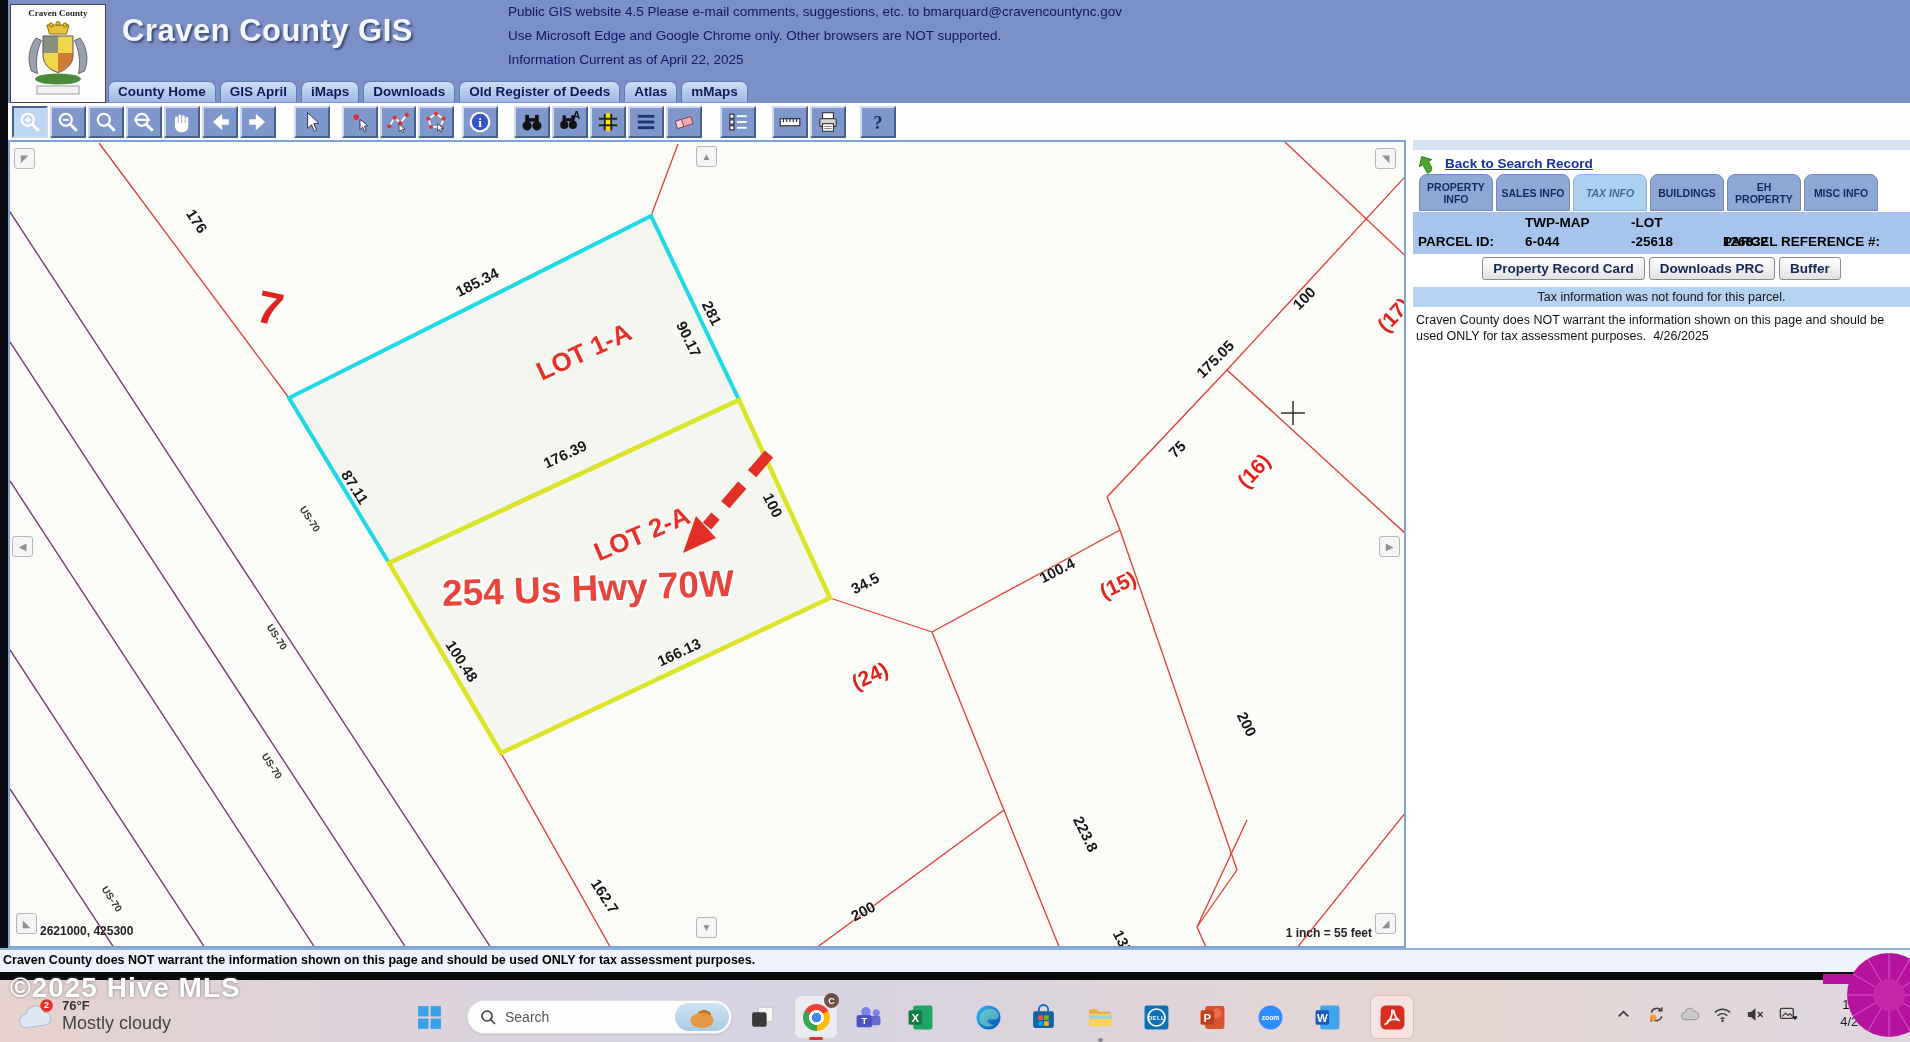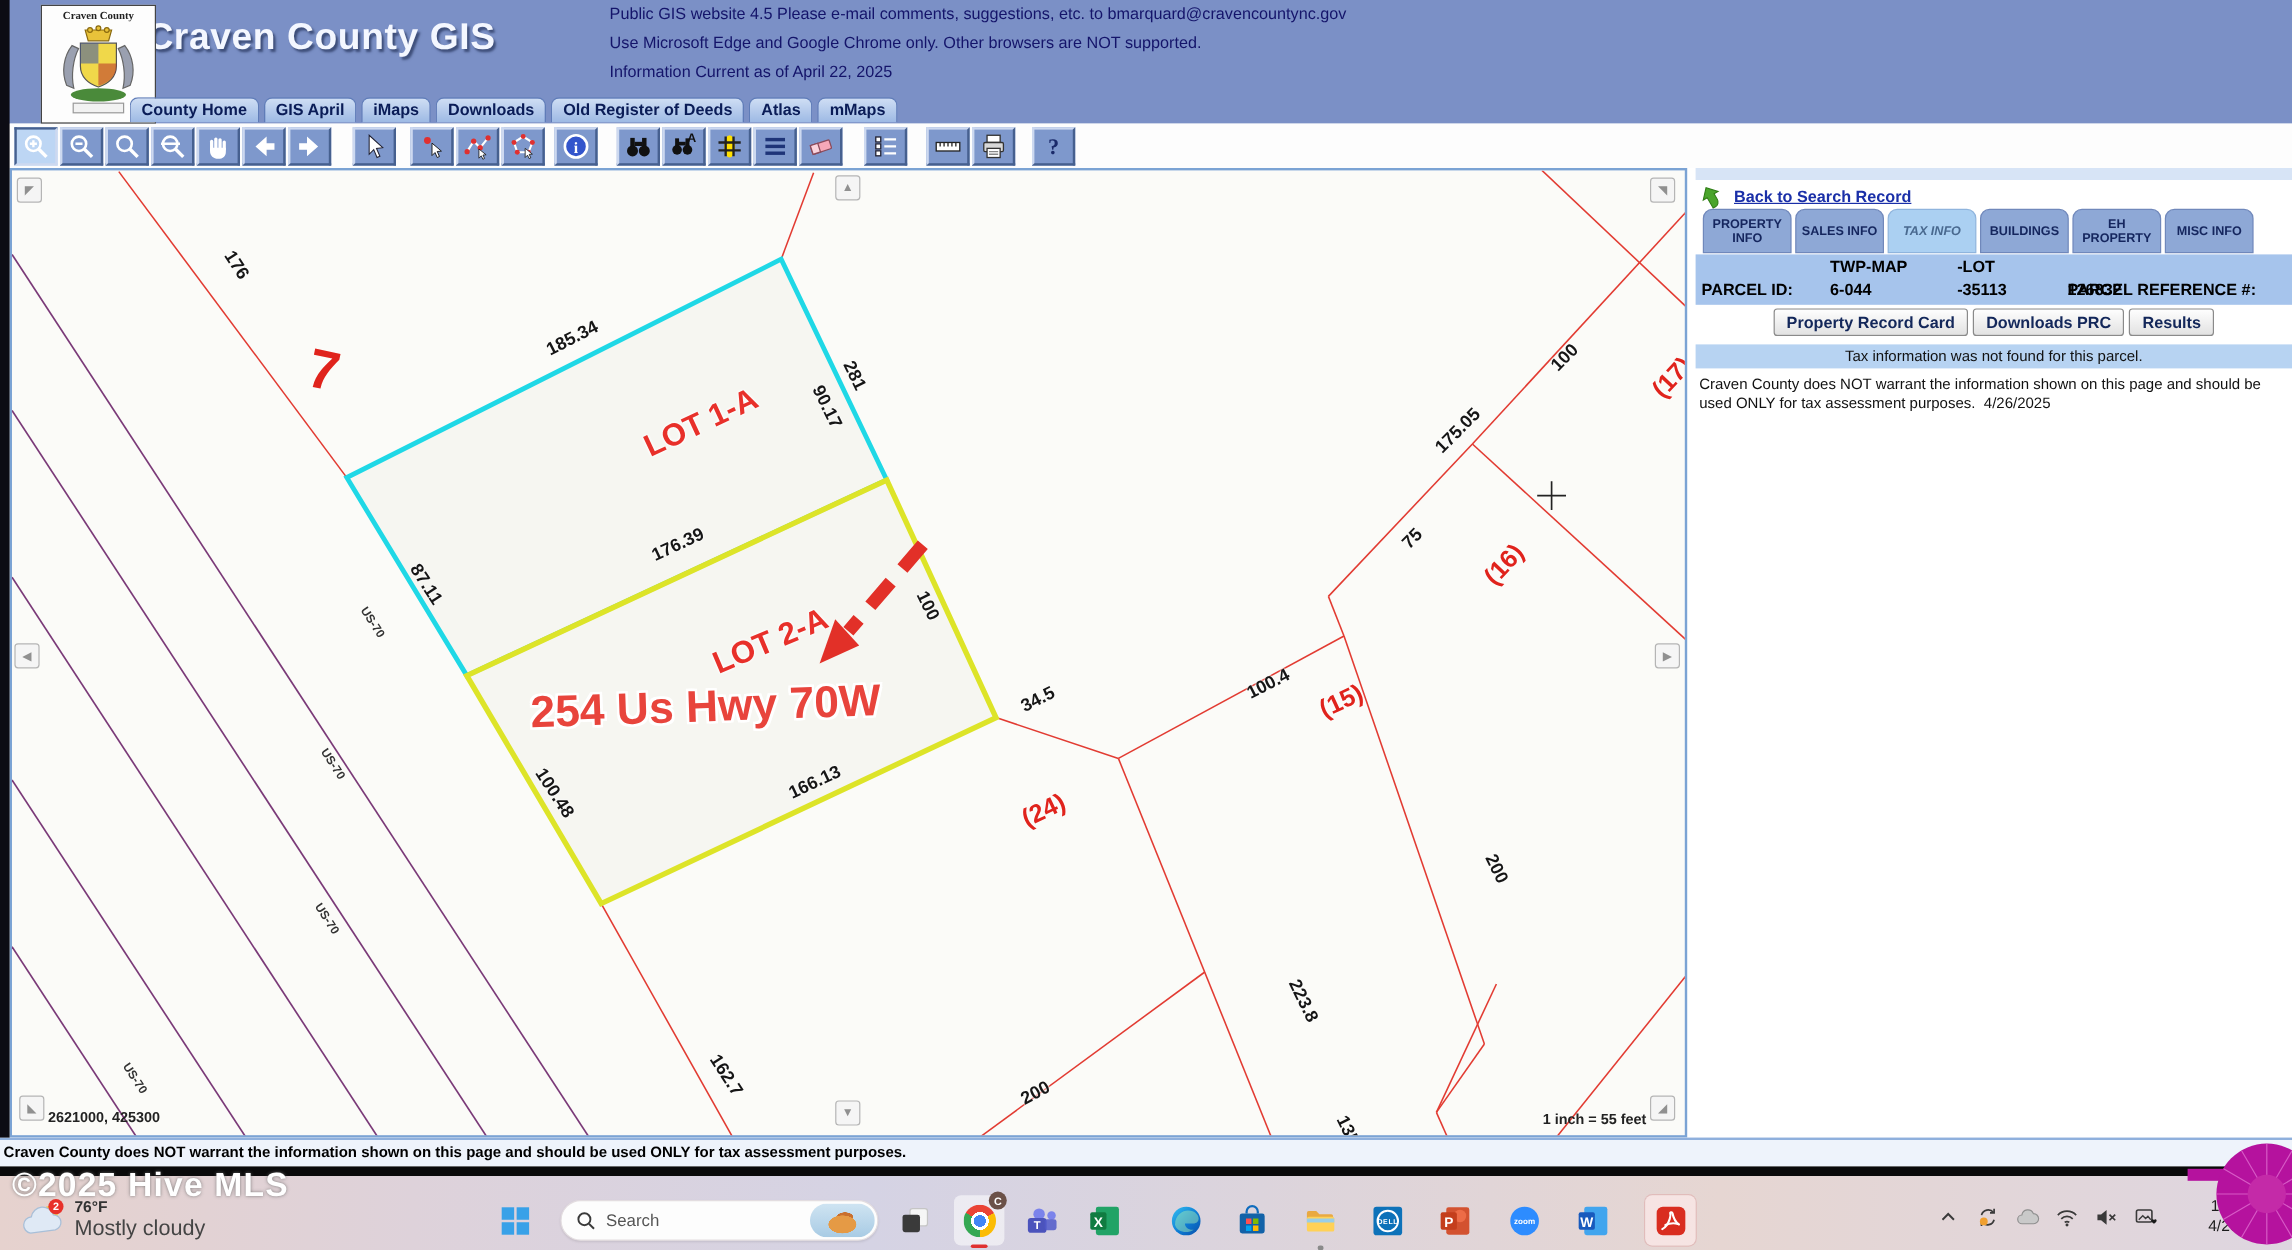--- a/index.html
+++ b/index.html
@@ -3,21 +3,21 @@
 <meta charset="utf-8">
 <style>
   html,body{margin:0;padding:0;}
   .page{position:relative;width:1910px;height:1042px;overflow:hidden;background:#fff;
         font-family:"Liberation Sans",sans-serif;}
 
   
   .header{position:absolute;left:0;top:0;width:1910px;height:103px;background:#7b90c6;}
   .left-strip{position:absolute;left:0;top:0;width:8px;height:948px;background:#0c0c14;z-index:5;}
   .seal-box{position:absolute;left:10px;top:4px;width:94px;height:97px;background:#fdfdfd;
-            border:1px solid #444;z-index:6;margin-left:24px;}
+            border:1px solid #444;z-index:6;}
   .app-title{position:absolute;left:122px;top:13px;font-size:31px;font-weight:bold;color:#f4f7ff;
              text-shadow:2px 2px 2px #3d4d78;letter-spacing:.5px;}
   .notices{position:absolute;left:508px;top:4px;width:900px;color:#14146a;font-size:13.5px;}
   .notices div{margin-bottom:9px;}
   
   .nav-tabs{position:absolute;left:108px;top:81px;display:flex;gap:4px;z-index:7;}
   .nav-tab{background:linear-gradient(#cfdef4,#9db9e4);border:1px solid #5f7cb8;border-bottom:none;
            border-radius:7px 7px 0 0;padding:2px 9px 3px;font-size:13.5px;font-weight:bold;color:#0a1c57;
            white-space:nowrap;cursor:pointer;}
 
@@ -495,30 +495,30 @@
         <div class="ptab active">TAX INFO</div>
         <div class="ptab">BUILDINGS</div>
         <div class="ptab">EH PROPERTY</div>
         <div class="ptab">MISC INFO</div>
       </div>
     <div class="pinfo">
       <span style="left:112px;top:3px">TWP-MAP</span>
       <span style="left:218px;top:3px">-LOT</span>
       <span style="left:5px;top:22px">PARCEL ID:</span>
       <span style="left:112px;top:22px">6-044</span>
-      <span style="left:218px;top:22px">-35113</span>
+      <span style="left:218px;top:22px">-25618</span>
       <span style="left:310px;top:22px">
         <span>PARCEL REFERENCE #:</span>
         <span>126832</span>
       </span>
     </div>
     <div class="pbuttons" id="panel-buttons">
         <button class="pbtn">Property Record Card</button>
         <button class="pbtn">Downloads PRC</button>
-        <button class="pbtn">Results</button>
+        <button class="pbtn">Buffer</button>
       </div>
     <div class="ptax">Tax information was not found for this parcel.</div>
     <div class="pdisc">
       <span>Craven County does NOT warrant the information shown on this page and should be used ONLY for tax assessment purposes.</span>&nbsp;
       <span>4/26/2025</span>
     </div>
   </div>
 
   <div class="statusbar">
     <div>Craven County does NOT warrant the information shown on this page and should be used ONLY for tax assessment purposes.</div>

